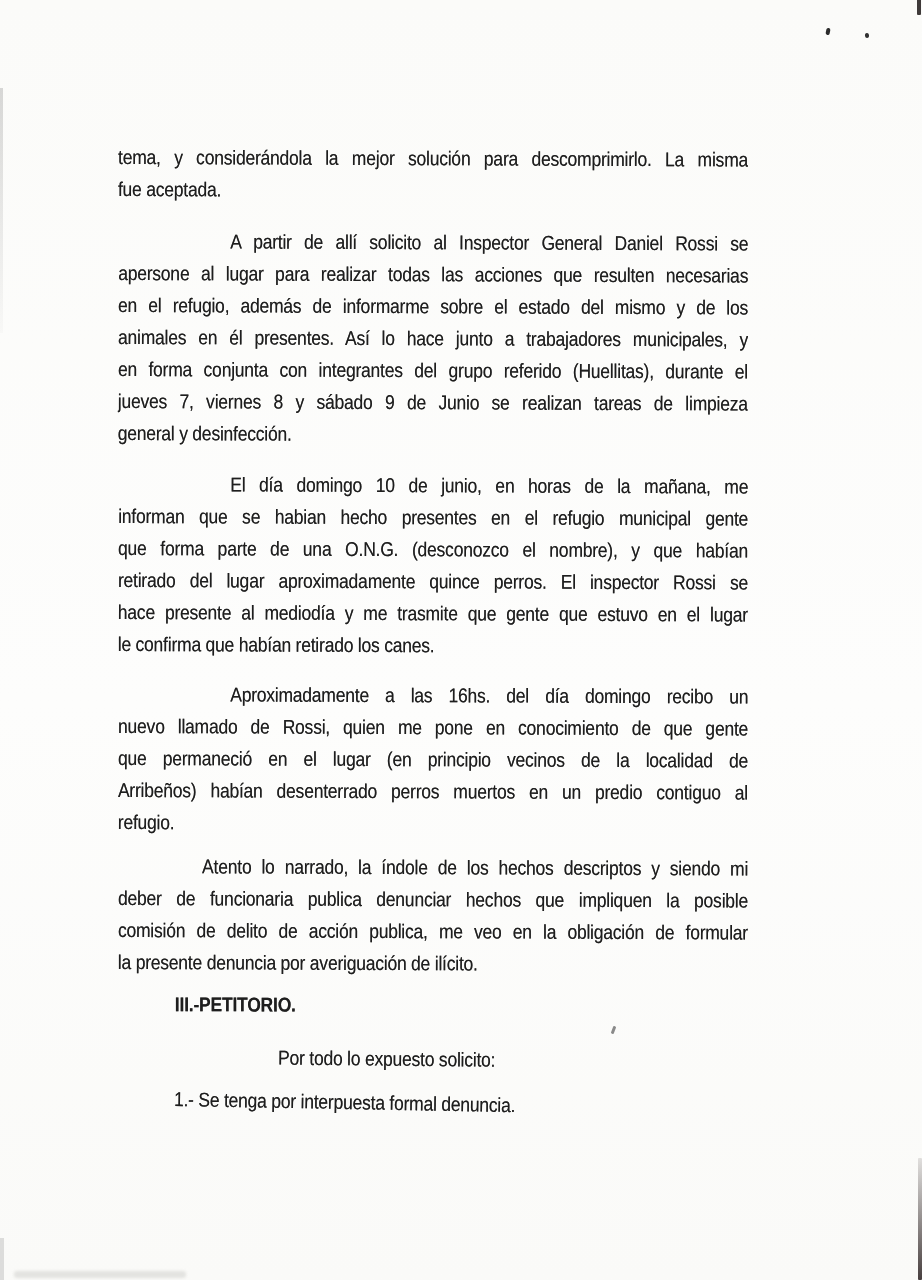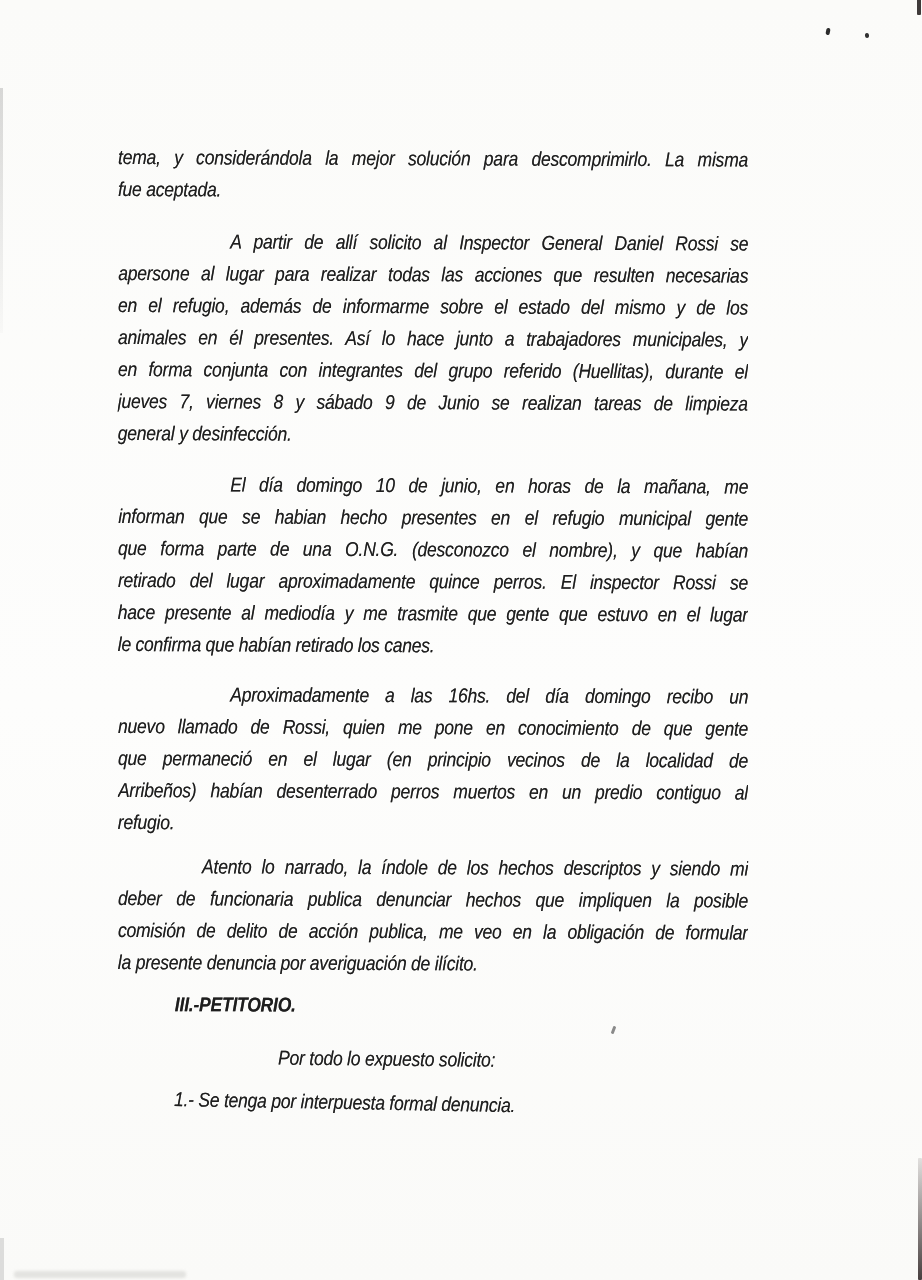--- a/index.html
+++ b/index.html
@@ -4,21 +4,20 @@
 <style>
   html, body { margin: 0; padding: 0; background: #ffffff; }
   .page {
     position: relative;
     width: 922px;
     height: 1280px;
     overflow: hidden;
     background: linear-gradient(180deg, #fbfbf9 0%, #fdfdfc 55%, #fafaf8 100%);
     font-family: "Liberation Sans", "DejaVu Sans", sans-serif;
     color: #1e1e1e;
-    font-style: italic;
   }
   
   .sheet {
     position: absolute;
     left: 118px;
     top: 141px;
     width: 720px;
     transform: scaleX(0.875);
     transform-origin: 0 0;
     font-size: 20px;

